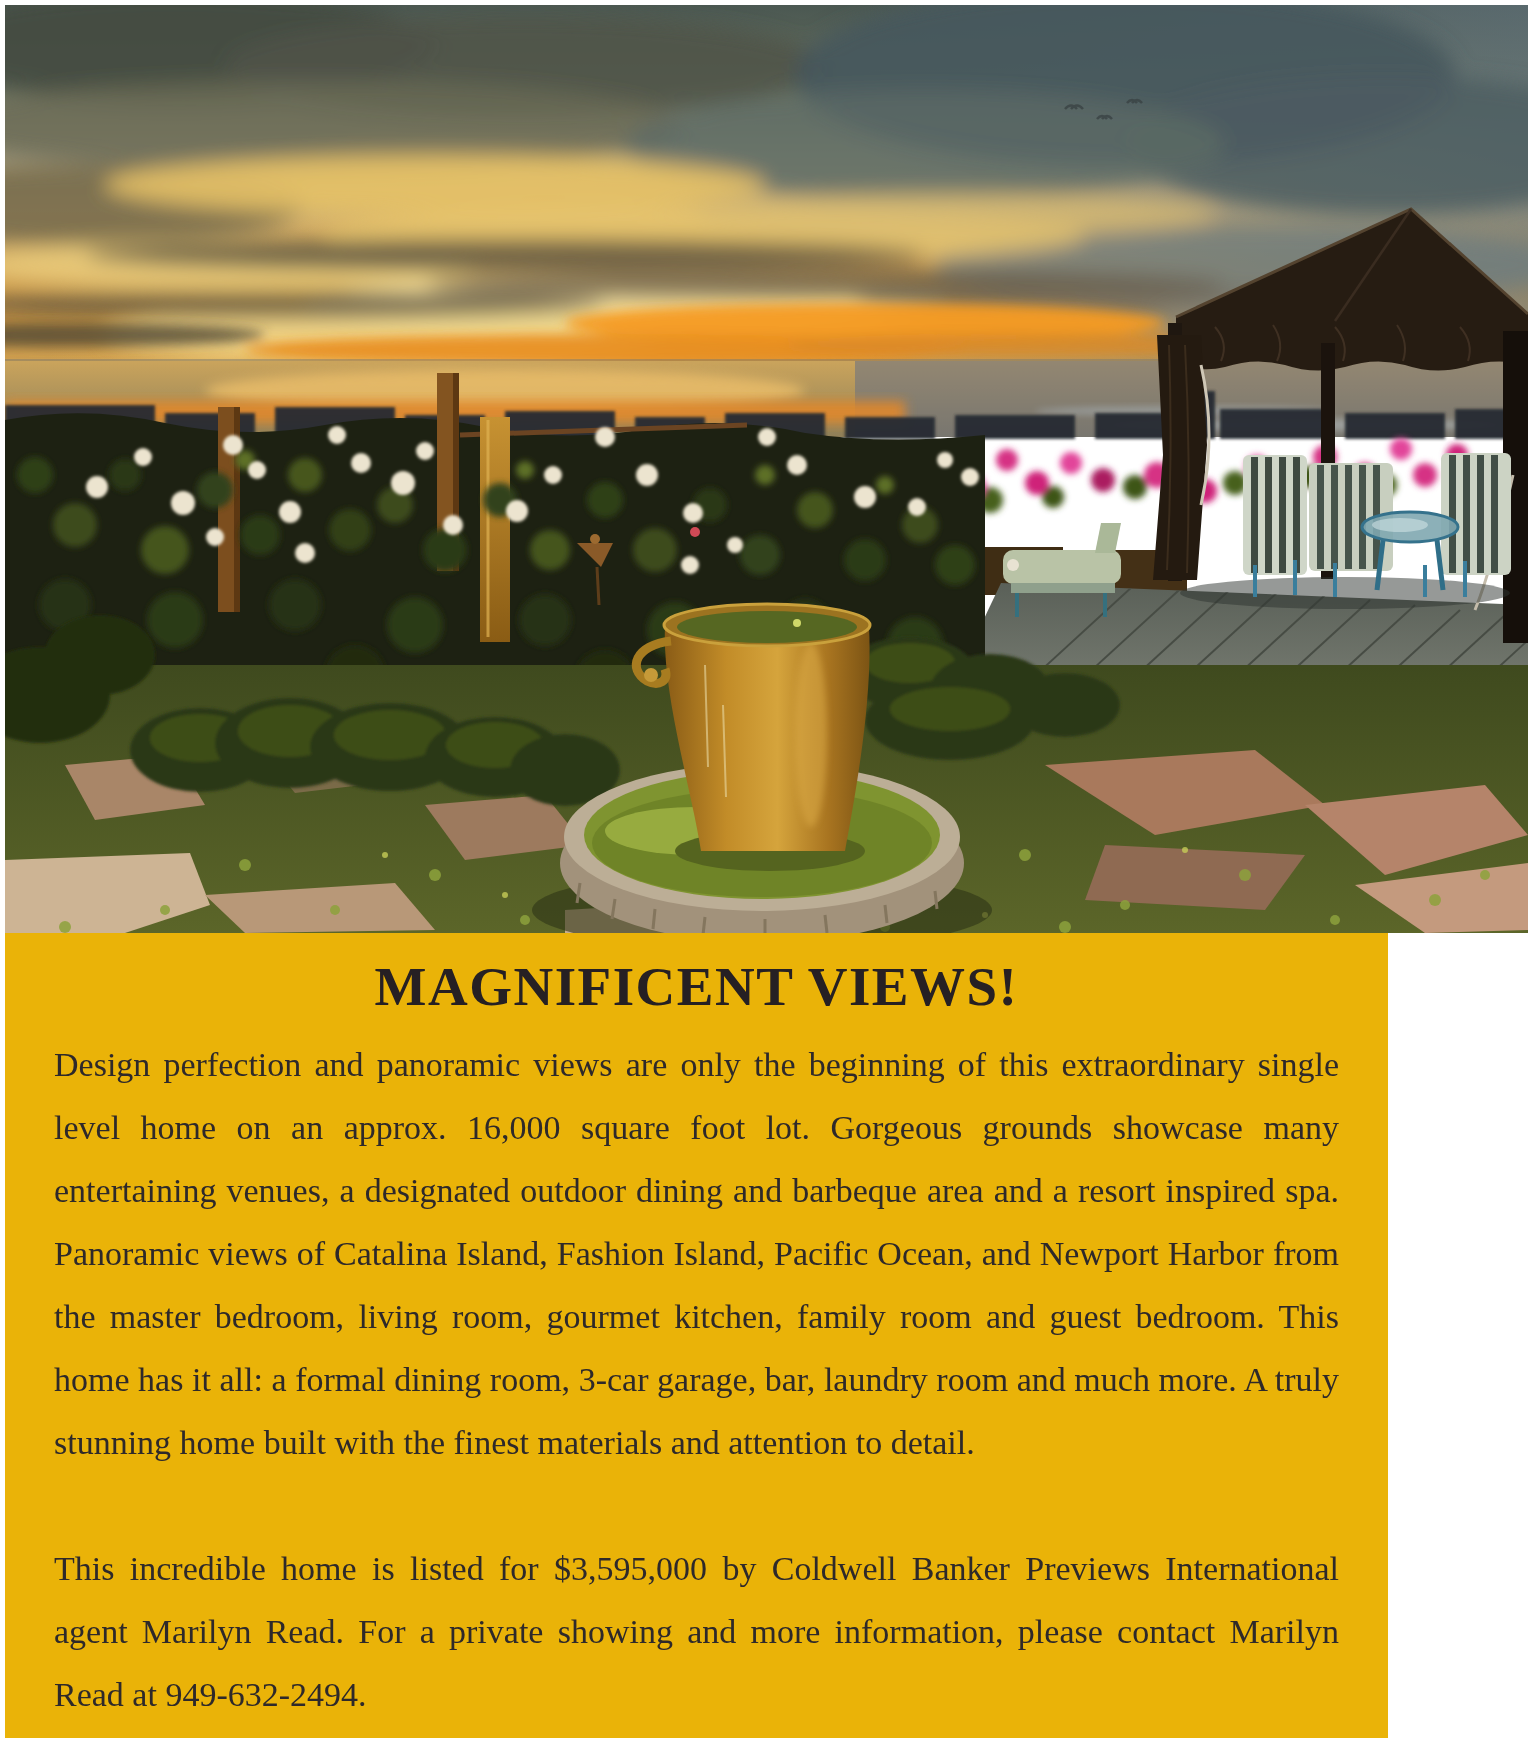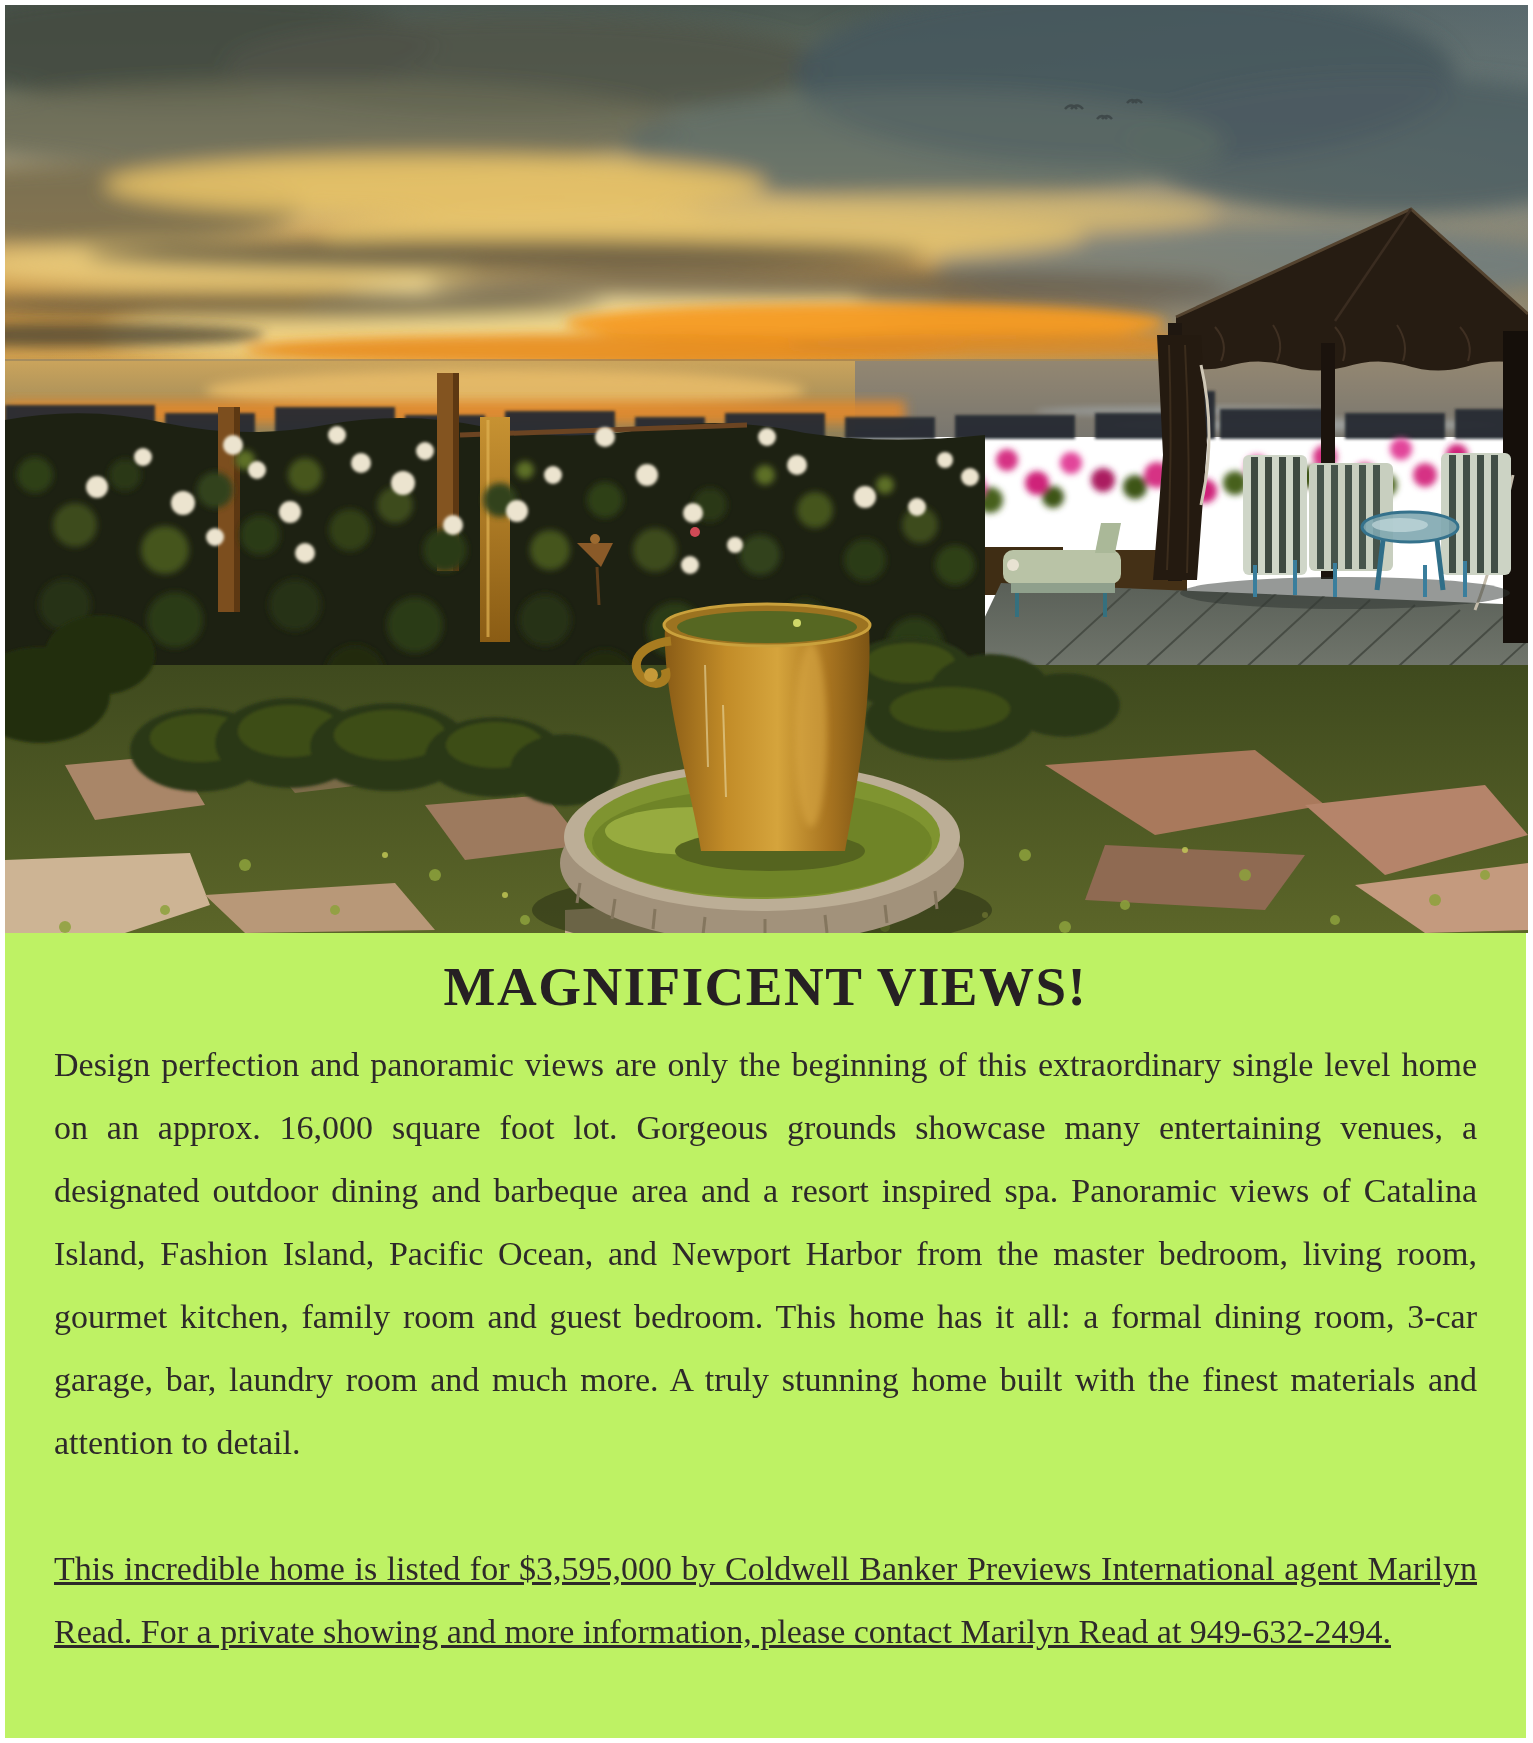--- a/index.html
+++ b/index.html
@@ -1,25 +1,25 @@
 <!DOCTYPE html>
 <html><head>
 <meta charset="utf-8">
 <style>
   html,body{margin:0;padding:0;background:#ffffff;}
   .page{position:relative;width:1533px;height:1743px;background:#ffffff;overflow:hidden;
         font-family:"Liberation Serif", serif;}
   .photo{position:absolute;left:5px;top:5px;width:1523px;height:928px;margin:0;}
   .photo svg{display:block;width:100%;height:100%;}
-  .panel{position:absolute;left:5px;top:933px;width:1521px;height:805px;background:#bef264;
+  .panel{position:absolute;left:5px;top:933px;width:1383px;height:805px;background:#eab308;
          box-sizing:border-box;padding:14px 34px 0 34px;}
   .headline{margin:8px 0 14px 0;text-align:center;font-size:55px;font-weight:bold;
             letter-spacing:1.5px;color:#262023;}
   .body-text{margin:15px;font-size:34px;line-height:63px;text-align:justify;color:#2e292a;}
-  .contact{margin-top:63px;text-decoration:underline;}
+  .contact{margin-top:63px;}
 </style>
 </head>
 <body>
 
 <div class="page">
 
   <figure class="photo" role="img" aria-label="Sunset over the Pacific Ocean seen from a hilltop garden patio with white rose bushes, a glazed amber pot fountain on a round stone basin, low hedges, stone pavers, a gray wood deck with striped patio chairs, planters of magenta flowers, and a dark canvas gazebo.">
     <svg viewBox="0 0 1523 928" preserveAspectRatio="none" xmlns="http://www.w3.org/2000/svg">
       <defs>
         <linearGradient id="skyG" x1="0" y1="0" x2="0" y2="1">

